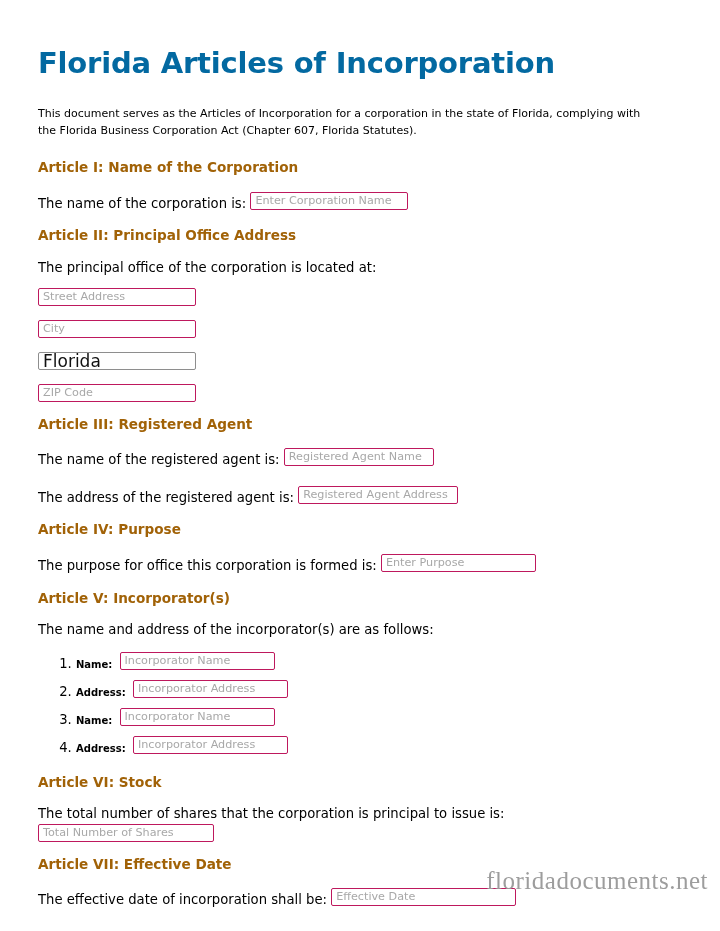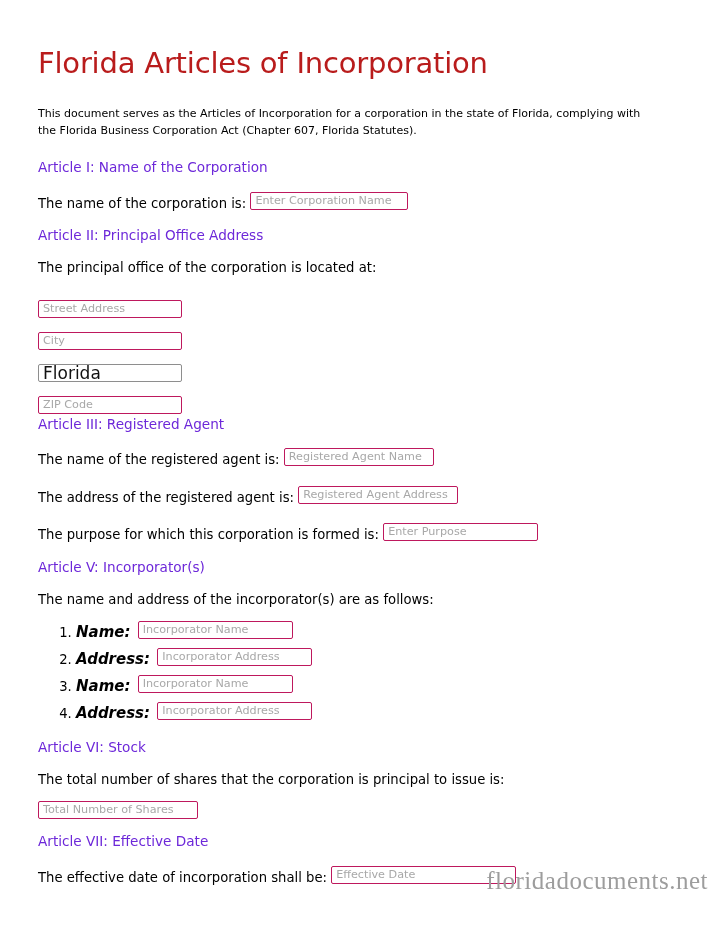--- a/index.html
+++ b/index.html
@@ -20,41 +20,41 @@
     position: relative;
     width: 720px;
     height: 931px;
     box-sizing: border-box;
     padding: 48px 22px 0 38px;
     background: #ffffff;
   }
 
   h1.doc-title {
     font-size: 29px;
-    font-weight: normal;
+    font-weight: bold;
     letter-spacing: -0.2px;
     margin: 0 0 26px 0;
     line-height: 1.1;
-    color: #b91c1c;
+    color: #0369a1;
   }
 
   p.intro {
     font-size: 11px;
     line-height: 1.52;
     margin: 0 0 20px 0;
     max-width: 618px;
     color: #000;
   }
 
   h2.article-heading {
     font-size: 13.6px;
-    font-weight: normal;
+    font-weight: bold;
     margin: 0 0 14px 0;
     line-height: 1.2;
-    color: #6d28d9;
+    color: #a16207;
   }
 
   p.body-line {
     font-size: 13.2px;
     line-height: 1.5;
     margin: 0 0 14px 0;
     color: #000;
   }
   p.body-line.tight {
     margin-bottom: 10px;
@@ -79,48 +79,47 @@
     white-space: nowrap;
     overflow: hidden;
   }
   .field.filled {
     color: #111111;
     font-size: 17px;
     border-color: #8e8e8e;
   }
 
   .field.w-corp      { width: 158px; }
-  .field.w-addrline  { width: 144px; display: block; top: 12px; margin-bottom: 14px; }
+  .field.w-addrline  { width: 158px; display: block; top: 0; margin-bottom: 14px; }
   .field.w-agentname { width: 150px; }
   .field.w-agentaddr { width: 160px; }
   .field.w-purpose   { width: 155px; }
   .field.w-incname   { width: 155px; }
   .field.w-incaddr   { width: 155px; }
-  .field.w-shares    { width: 160px; display: block; top: 0; margin-top: 12px; }
+  .field.w-shares    { width: 176px; display: block; top: 0; margin-top: 0; }
   .field.w-date      { width: 185px; }
 
   .addr-block {
     margin: 0 0 8px 0;
   }
 
   ol.incorporators {
     margin: 4px 0 16px 0;
     padding-left: 38px;
     list-style: decimal;
     font-size: 13.2px;
   }
   ol.incorporators li {
     margin-bottom: 4px;
     line-height: 19px;
   }
   ol.incorporators li .row-label {
     font-weight: bold;
-    font-size: 15px;
+    font-size: 10px;
     margin-right: 3px;
-    font-style: italic;
   }
 
   .footer-watermark {
     position: absolute;
     right: 12px;
     bottom: 36px;
     font-family: Liberation Serif, serif;
     font-size: 25px;
     letter-spacing: 0.5px;
     color: #9d9d9d;
@@ -148,21 +147,22 @@
     <span class="field w-addrline filled" title="State">Florida</span>
     <span class="field w-addrline" title="ZIP Code">ZIP Code</span>
   </div>
 
   <h2 class="article-heading">Article III: Registered Agent</h2>
   <p class="body-line"><span>The name of the registered agent is:</span>
     <span class="field w-agentname" title="Registered Agent Name">Registered Agent Name</span></p>
   <p class="body-line"><span>The address of the registered agent is:</span>
     <span class="field w-agentaddr" title="Registered Agent Address">Registered Agent Address</span></p>
 
-  <p class="body-line"><span>The purpose for which this corporation is formed is:</span>
+  <h2 class="article-heading">Article IV: Purpose</h2>
+  <p class="body-line"><span>The purpose for office this corporation is formed is:</span>
     <span class="field w-purpose" title="Enter Purpose">Enter Purpose</span></p>
 
   <h2 class="article-heading">Article V: Incorporator(s)</h2>
   <p class="body-line tight">The name and address of the incorporator(s) are as follows:</p>
   <ol class="incorporators">
     <li>
       <span class="row-label">Name:</span>
       <span class="field w-incname" title="Incorporator Name">Incorporator Name</span>
     </li>
     <li>

